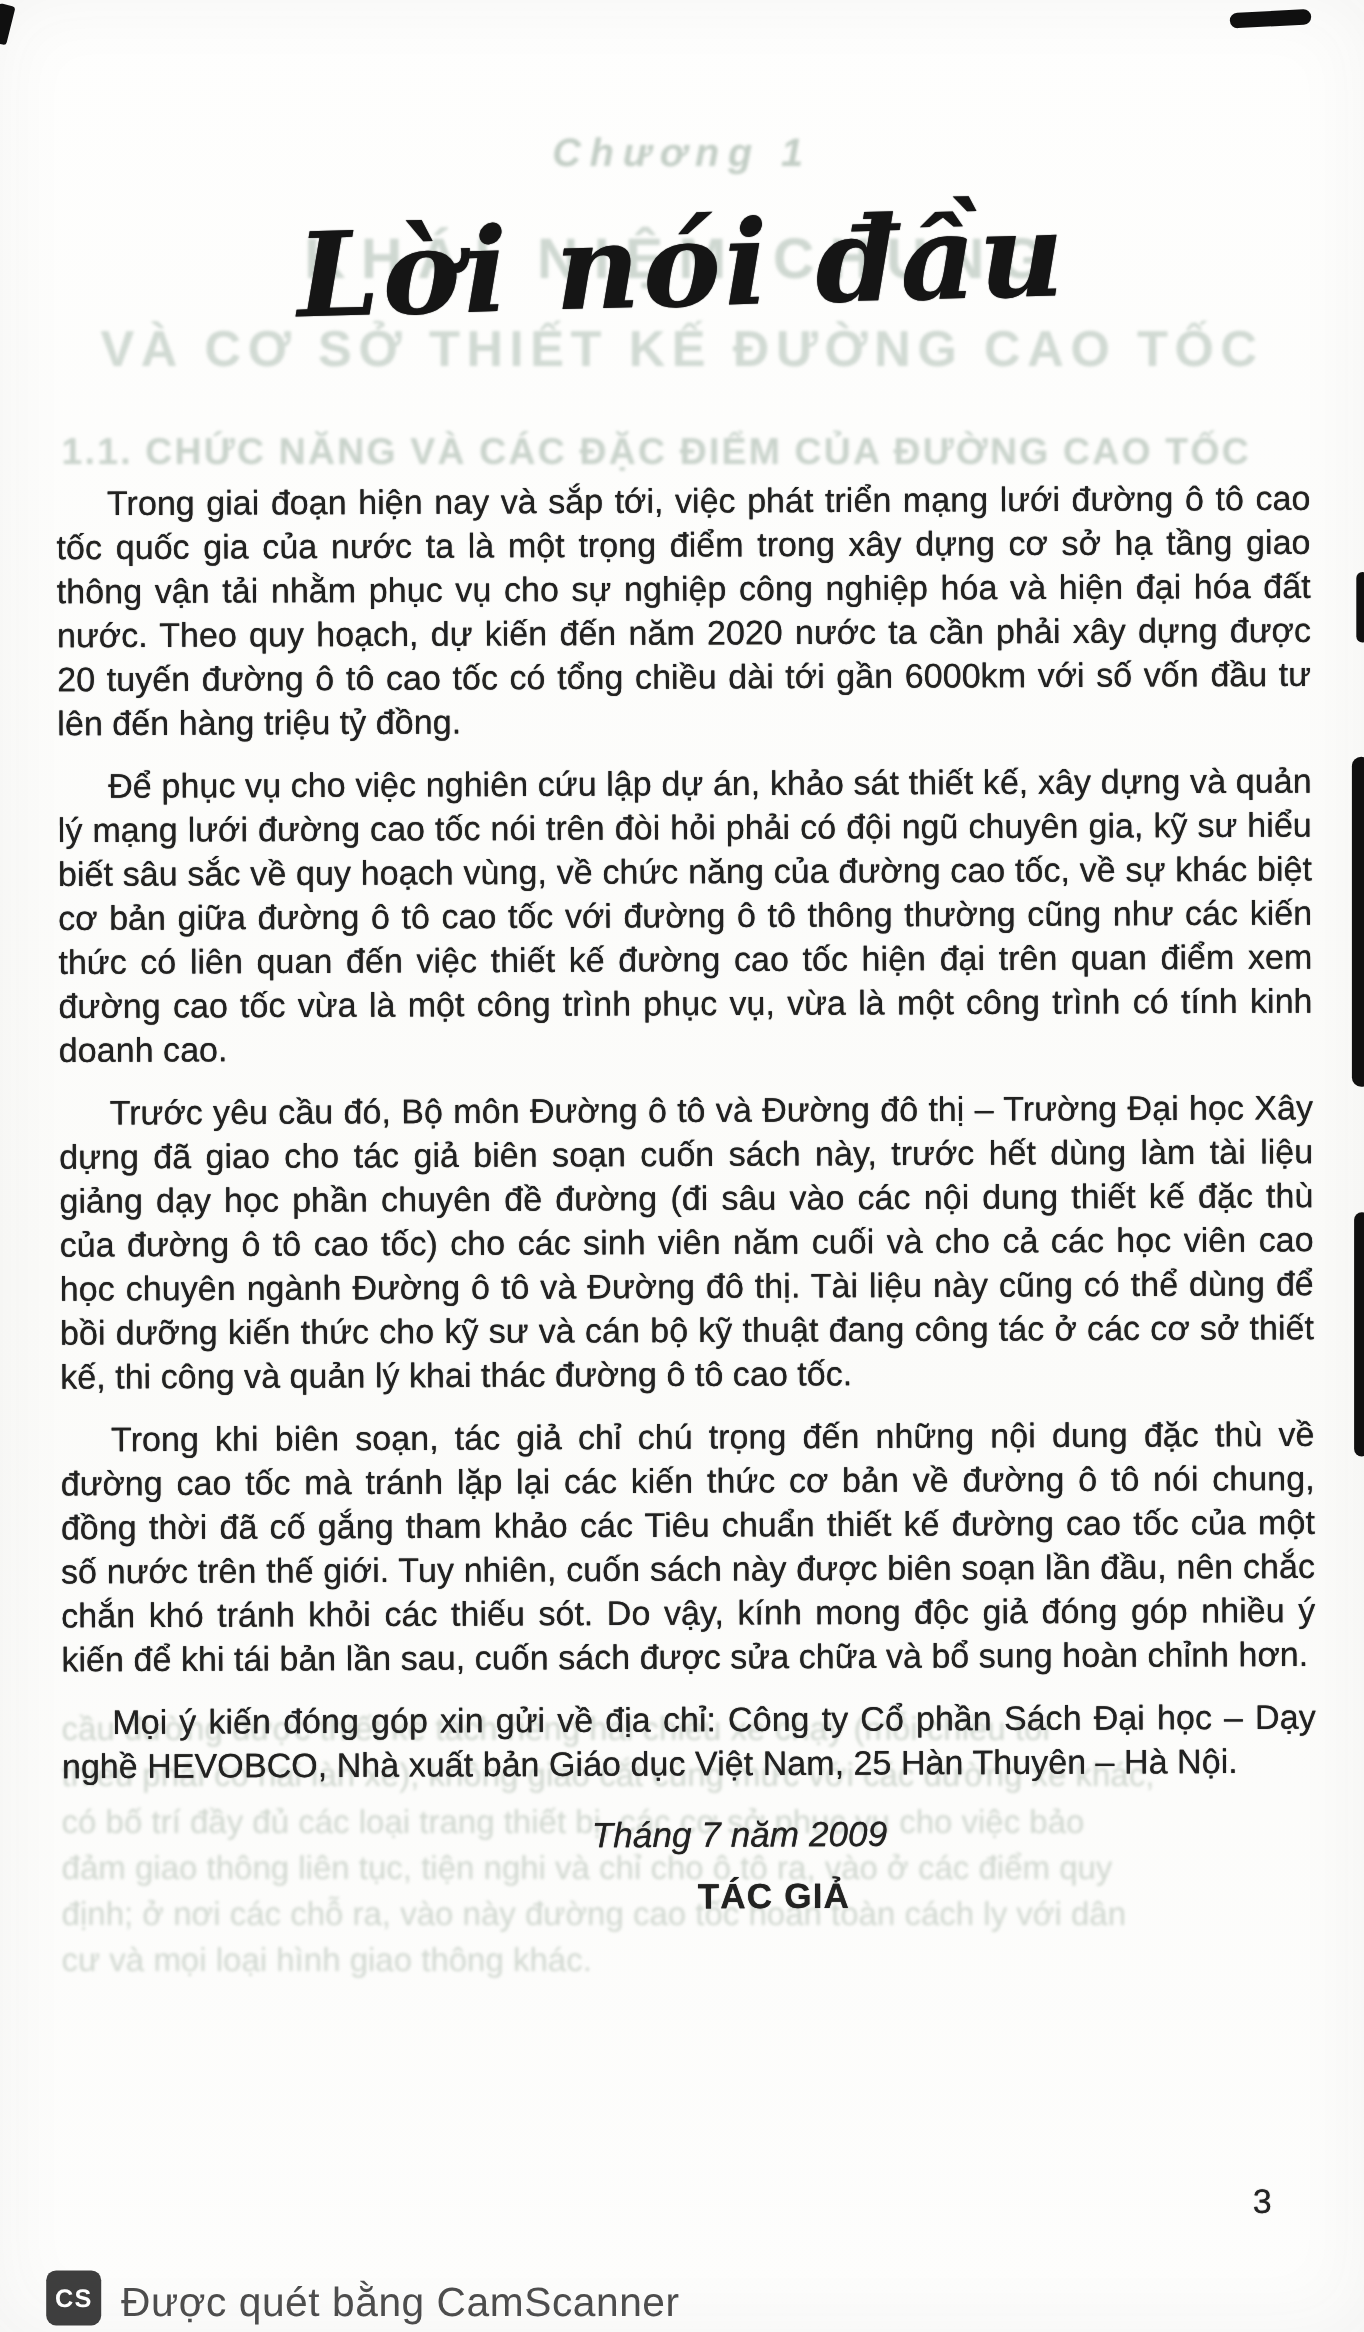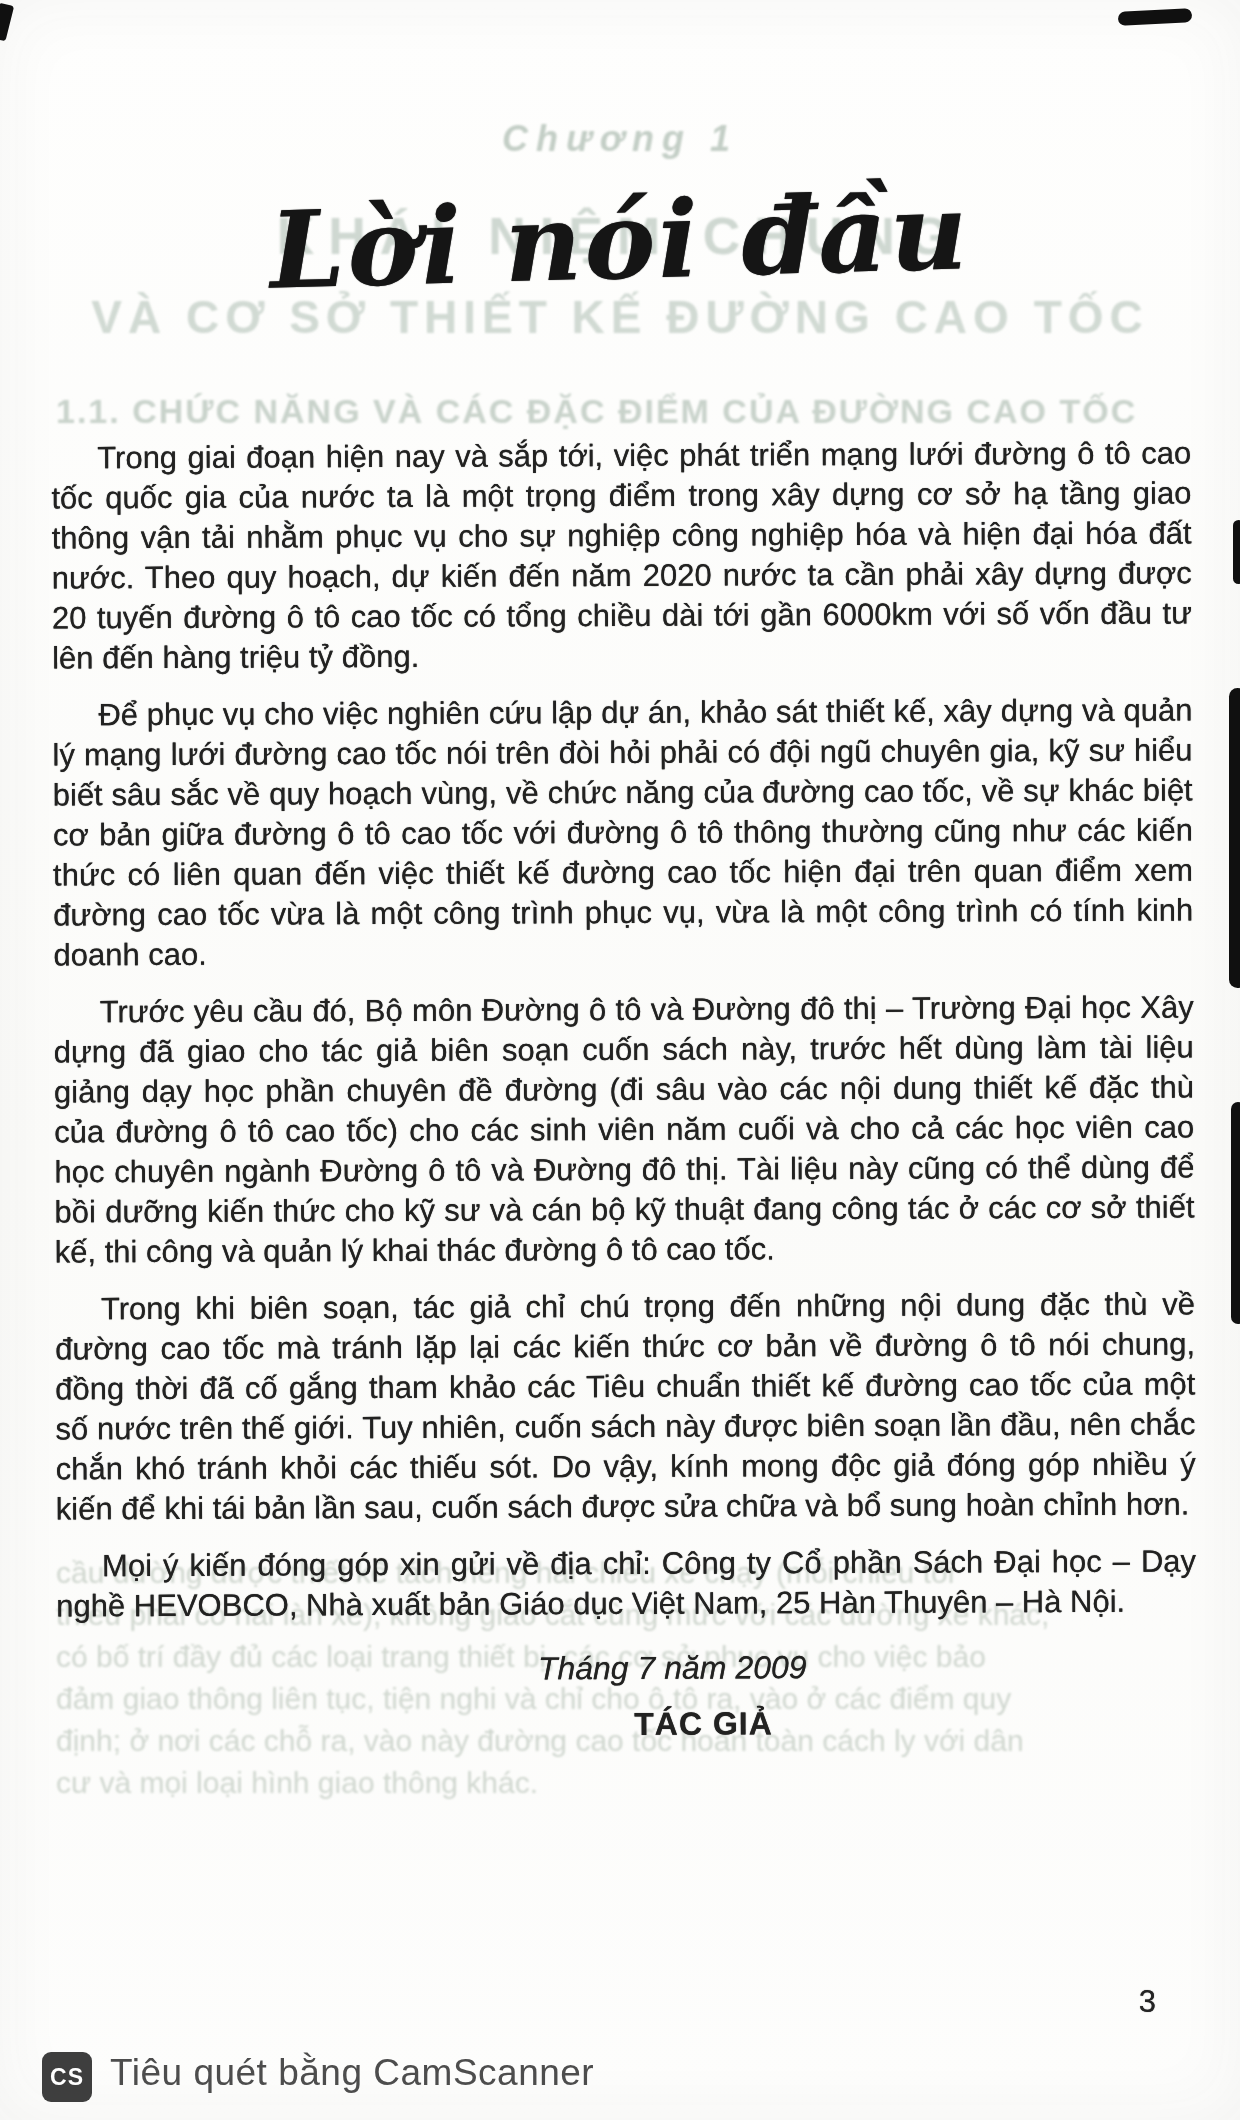--- a/index.html
+++ b/index.html
@@ -127,24 +127,24 @@
     z-index: 3;
     font-size: 31px;
     color: #242424;
     text-shadow: 0 0 0.8px rgba(25,25,25,0.9);
   }
 
   
   .footer {
     position: absolute;
     left: 42px;
-    bottom: 18px;
+    bottom: 6px;
     z-index: 4;
     display: flex;
-    align-items: flex-start;
+    align-items: flex-end;
     gap: 18px;
   }
   .cs-icon {
     width: 50px; height: 50px;
     background: #3e3e3e;
     border-radius: 9px;
     display: flex;
     align-items: center;
     justify-content: center;
     color: #ffffff;
@@ -201,16 +201,16 @@
     <p>Trong khi biên soạn, tác giả chỉ chú trọng đến những nội dung đặc thù về đường cao tốc mà tránh lặp lại các kiến thức cơ bản về đường ô tô nói chung, đồng thời đã cố gắng tham khảo các Tiêu chuẩn thiết kế đường cao tốc của một số nước trên thế giới. Tuy nhiên, cuốn sách này được biên soạn lần đầu, nên chắc chắn khó tránh khỏi các thiếu sót. Do vậy, kính mong độc giả đóng góp nhiều ý kiến để khi tái bản lần sau, cuốn sách được sửa chữa và bổ sung hoàn chỉnh hơn.</p>
     <p>Mọi ý kiến đóng góp xin gửi về địa chỉ: Công ty Cổ phần Sách Đại học – Dạy nghề HEVOBCO, Nhà xuất bản Giáo dục Việt Nam, 25 Hàn Thuyên – Hà Nội.</p>
     <div class="date-line">Tháng 7 năm 2009</div>
     <div class="signature">TÁC GIẢ</div>
   </div>
 
   <div class="page-number">3</div>
 
   <div class="footer">
     <div class="cs-icon">CS</div>
-    <div class="cs-text">Tiêu quét bằng CamScanner</div>
+    <div class="cs-text">Được quét bằng CamScanner</div>
   </div>
 
 </div>
 
 </body></html>

